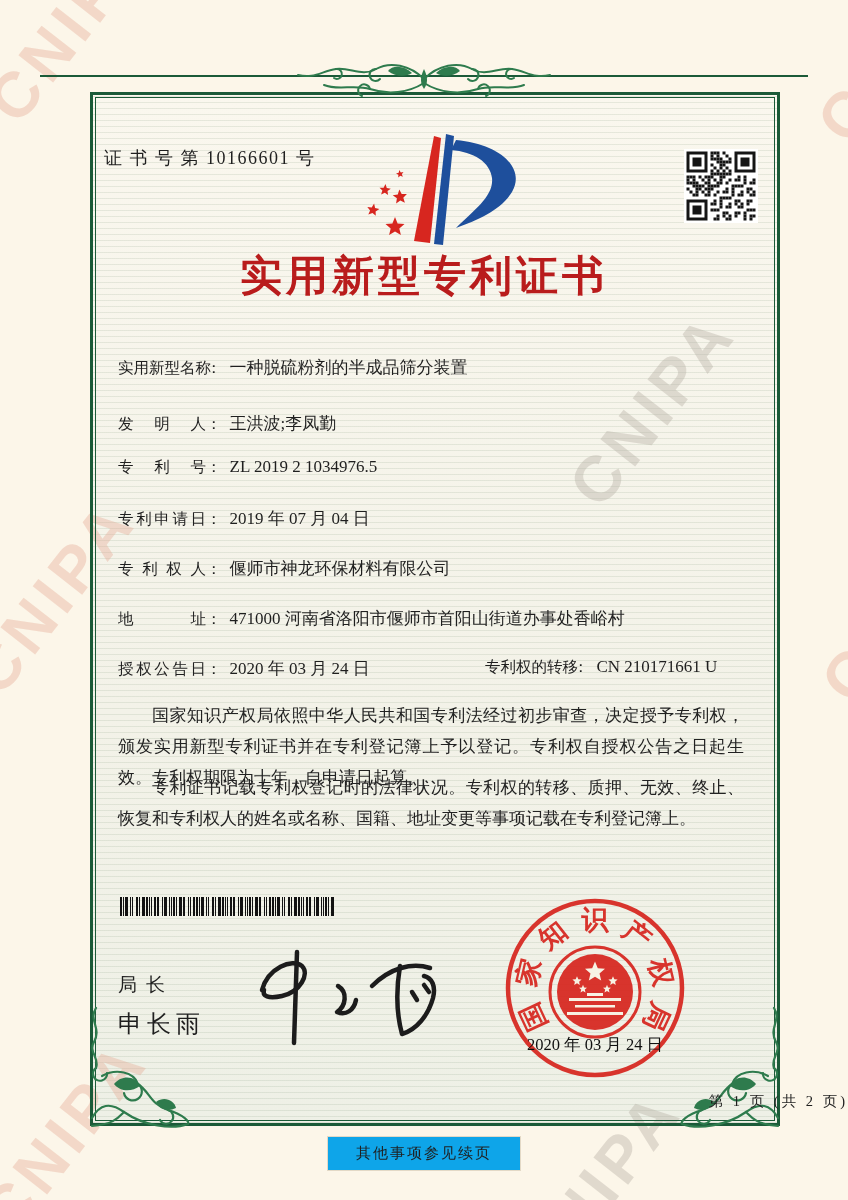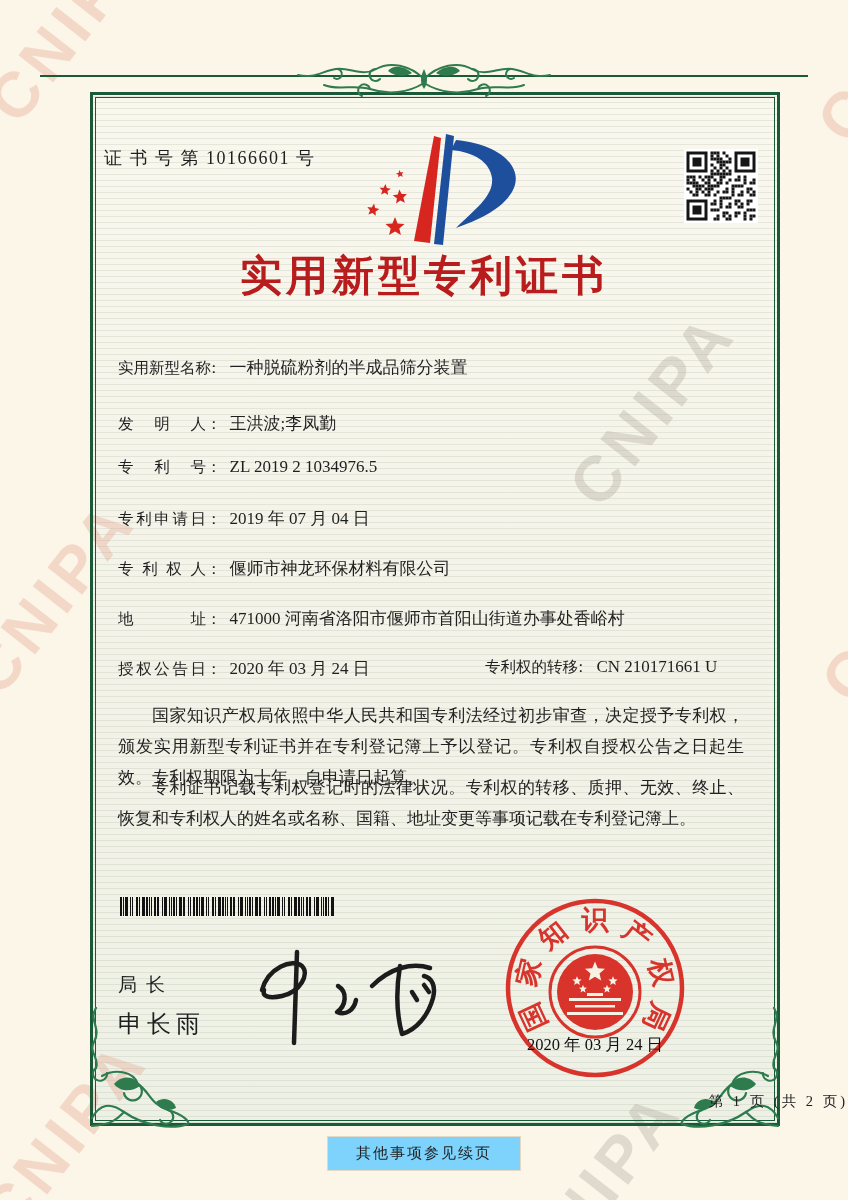--- a/index.html
+++ b/index.html
@@ -71,21 +71,21 @@
   .seal-date{
     position:absolute; left:503px; top:1034px; width:184px; text-align:center;
     font-size:16.5px; color:#101010; z-index:5; white-space:nowrap;
   }
   .pageinfo{
     position:absolute; left:0; top:1092px; width:848px; text-align:right;
     font-size:14.5px; letter-spacing:3px;
   }
   .footnote{
     position:absolute; left:50%; transform:translateX(-50%); top:1136px;
-    border:1px solid #e3d9c6; background:#7dd3fc; padding:7px 28px;
+    border:1px solid #e3d9c6; background:#0ea5e9; padding:7px 28px;
     font-size:15px; letter-spacing:2px; z-index:3;
   }
 </style>
 </head>
 <body>
 
 <div class="page">
 
   <div class="wm pink" style="left:-42px; top:-12px;">CNIPA</div>
   <div class="wm pink" style="left:788px; top:8px;">CNIPA</div>

